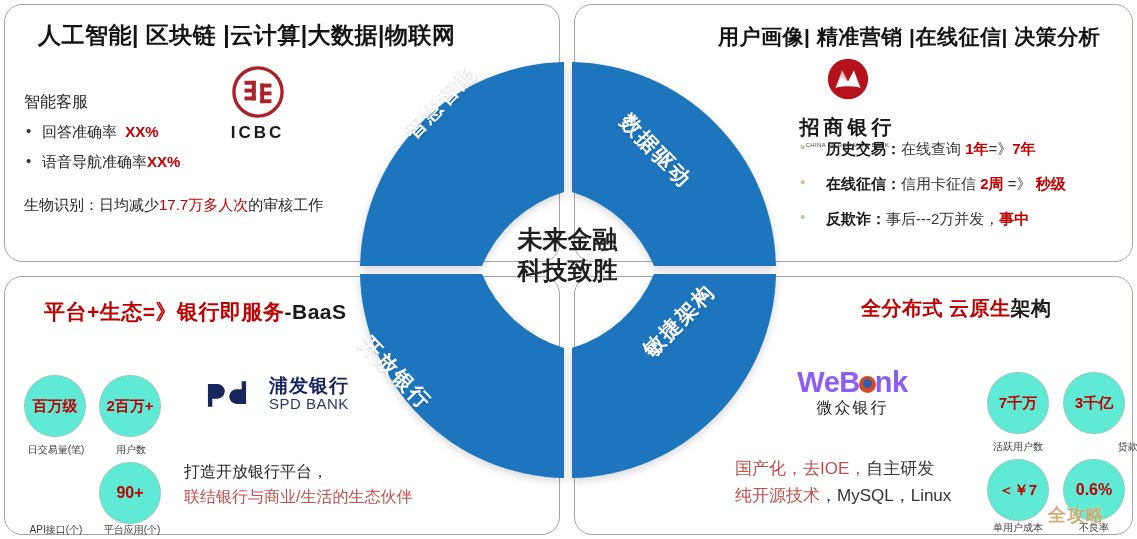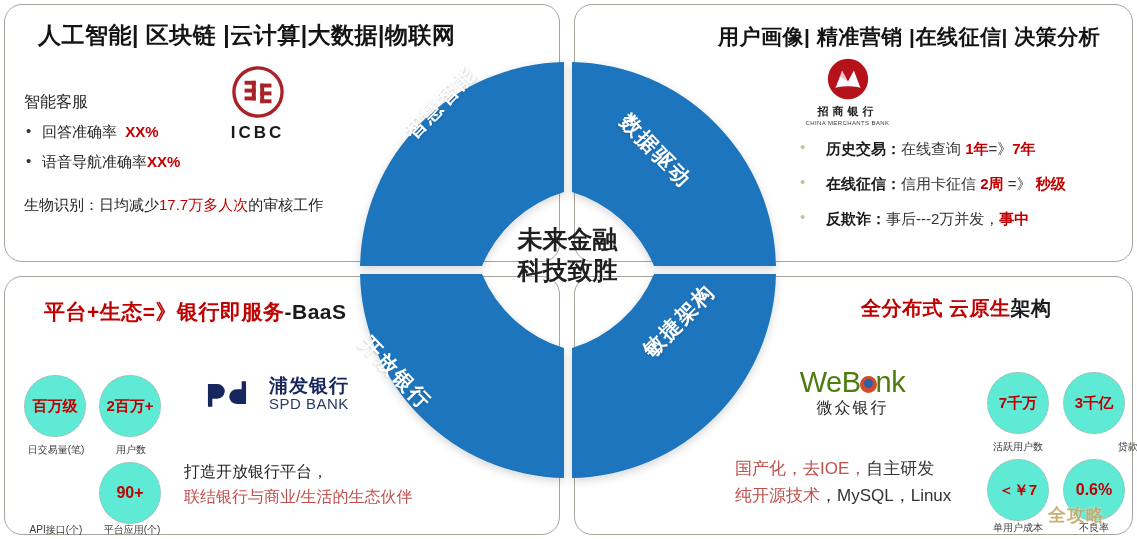--- a/index.html
+++ b/index.html
@@ -94,33 +94,33 @@
   }
 
   
   .logo{position:absolute;}
   #icbc{left:210px;top:64px;width:95px;text-align:center;}
   #icbc .mark{width:56px;height:56px;margin:0 auto;}
   #icbc .nm{font-size:17px;font-weight:bold;color:#1a1a1a;letter-spacing:3px;margin-top:3px;}
 
   #cmb{left:790px;top:58px;width:115px;text-align:center;}
   #cmb .mark{width:42px;height:42px;margin:0 auto;}
-  #cmb .nm{font-size:11px;font-weight:bold;color:#1a1a1a;letter-spacing:4px;margin-top:4px;
+  #cmb .nm{font-size:20px;font-weight:bold;color:#1a1a1a;letter-spacing:4px;margin-top:14px;
            font-family:"Liberation Serif","DejaVu Serif",serif;}
   #cmb .en{font-size:6px;color:#3d3d3d;letter-spacing:.4px;margin-top:1px;}
 
   #spd{left:205px;top:376px;width:160px;display:flex;align-items:center;gap:20px;}
   #spd .mark{width:44px;height:34px;flex:0 0 auto;}
   #spd .txt{line-height:1.05;}
   #spd .cn{font-size:19px;font-weight:bold;color:#17265c;letter-spacing:1px;}
   #spd .en{font-size:15px;color:#2b3a66;letter-spacing:.5px;}
 
   #webank{left:765px;top:368px;width:175px;text-align:center;}
   #webank .cn{font-size:16px;color:#262626;letter-spacing:2px;margin-top:1px;}
-  #webank .wb{font-size:29px;font-weight:normal;color:#4d7c0f;letter-spacing:-.5px;
+  #webank .wb{font-size:29px;font-weight:bold;color:#8b5cf6;letter-spacing:-.5px;
               position:relative;display:inline-block;line-height:1;}
   #webank .dot{
     display:inline-block;width:17px;height:17px;border-radius:50%;
     background:#d24a2a;vertical-align:-1px;margin:0 -1px;position:relative;
   }
   #webank .dot:after{
     content:"";position:absolute;left:4px;top:3px;width:9px;height:9px;border-radius:50%;
     background:#2f5fa8;
   }
 

